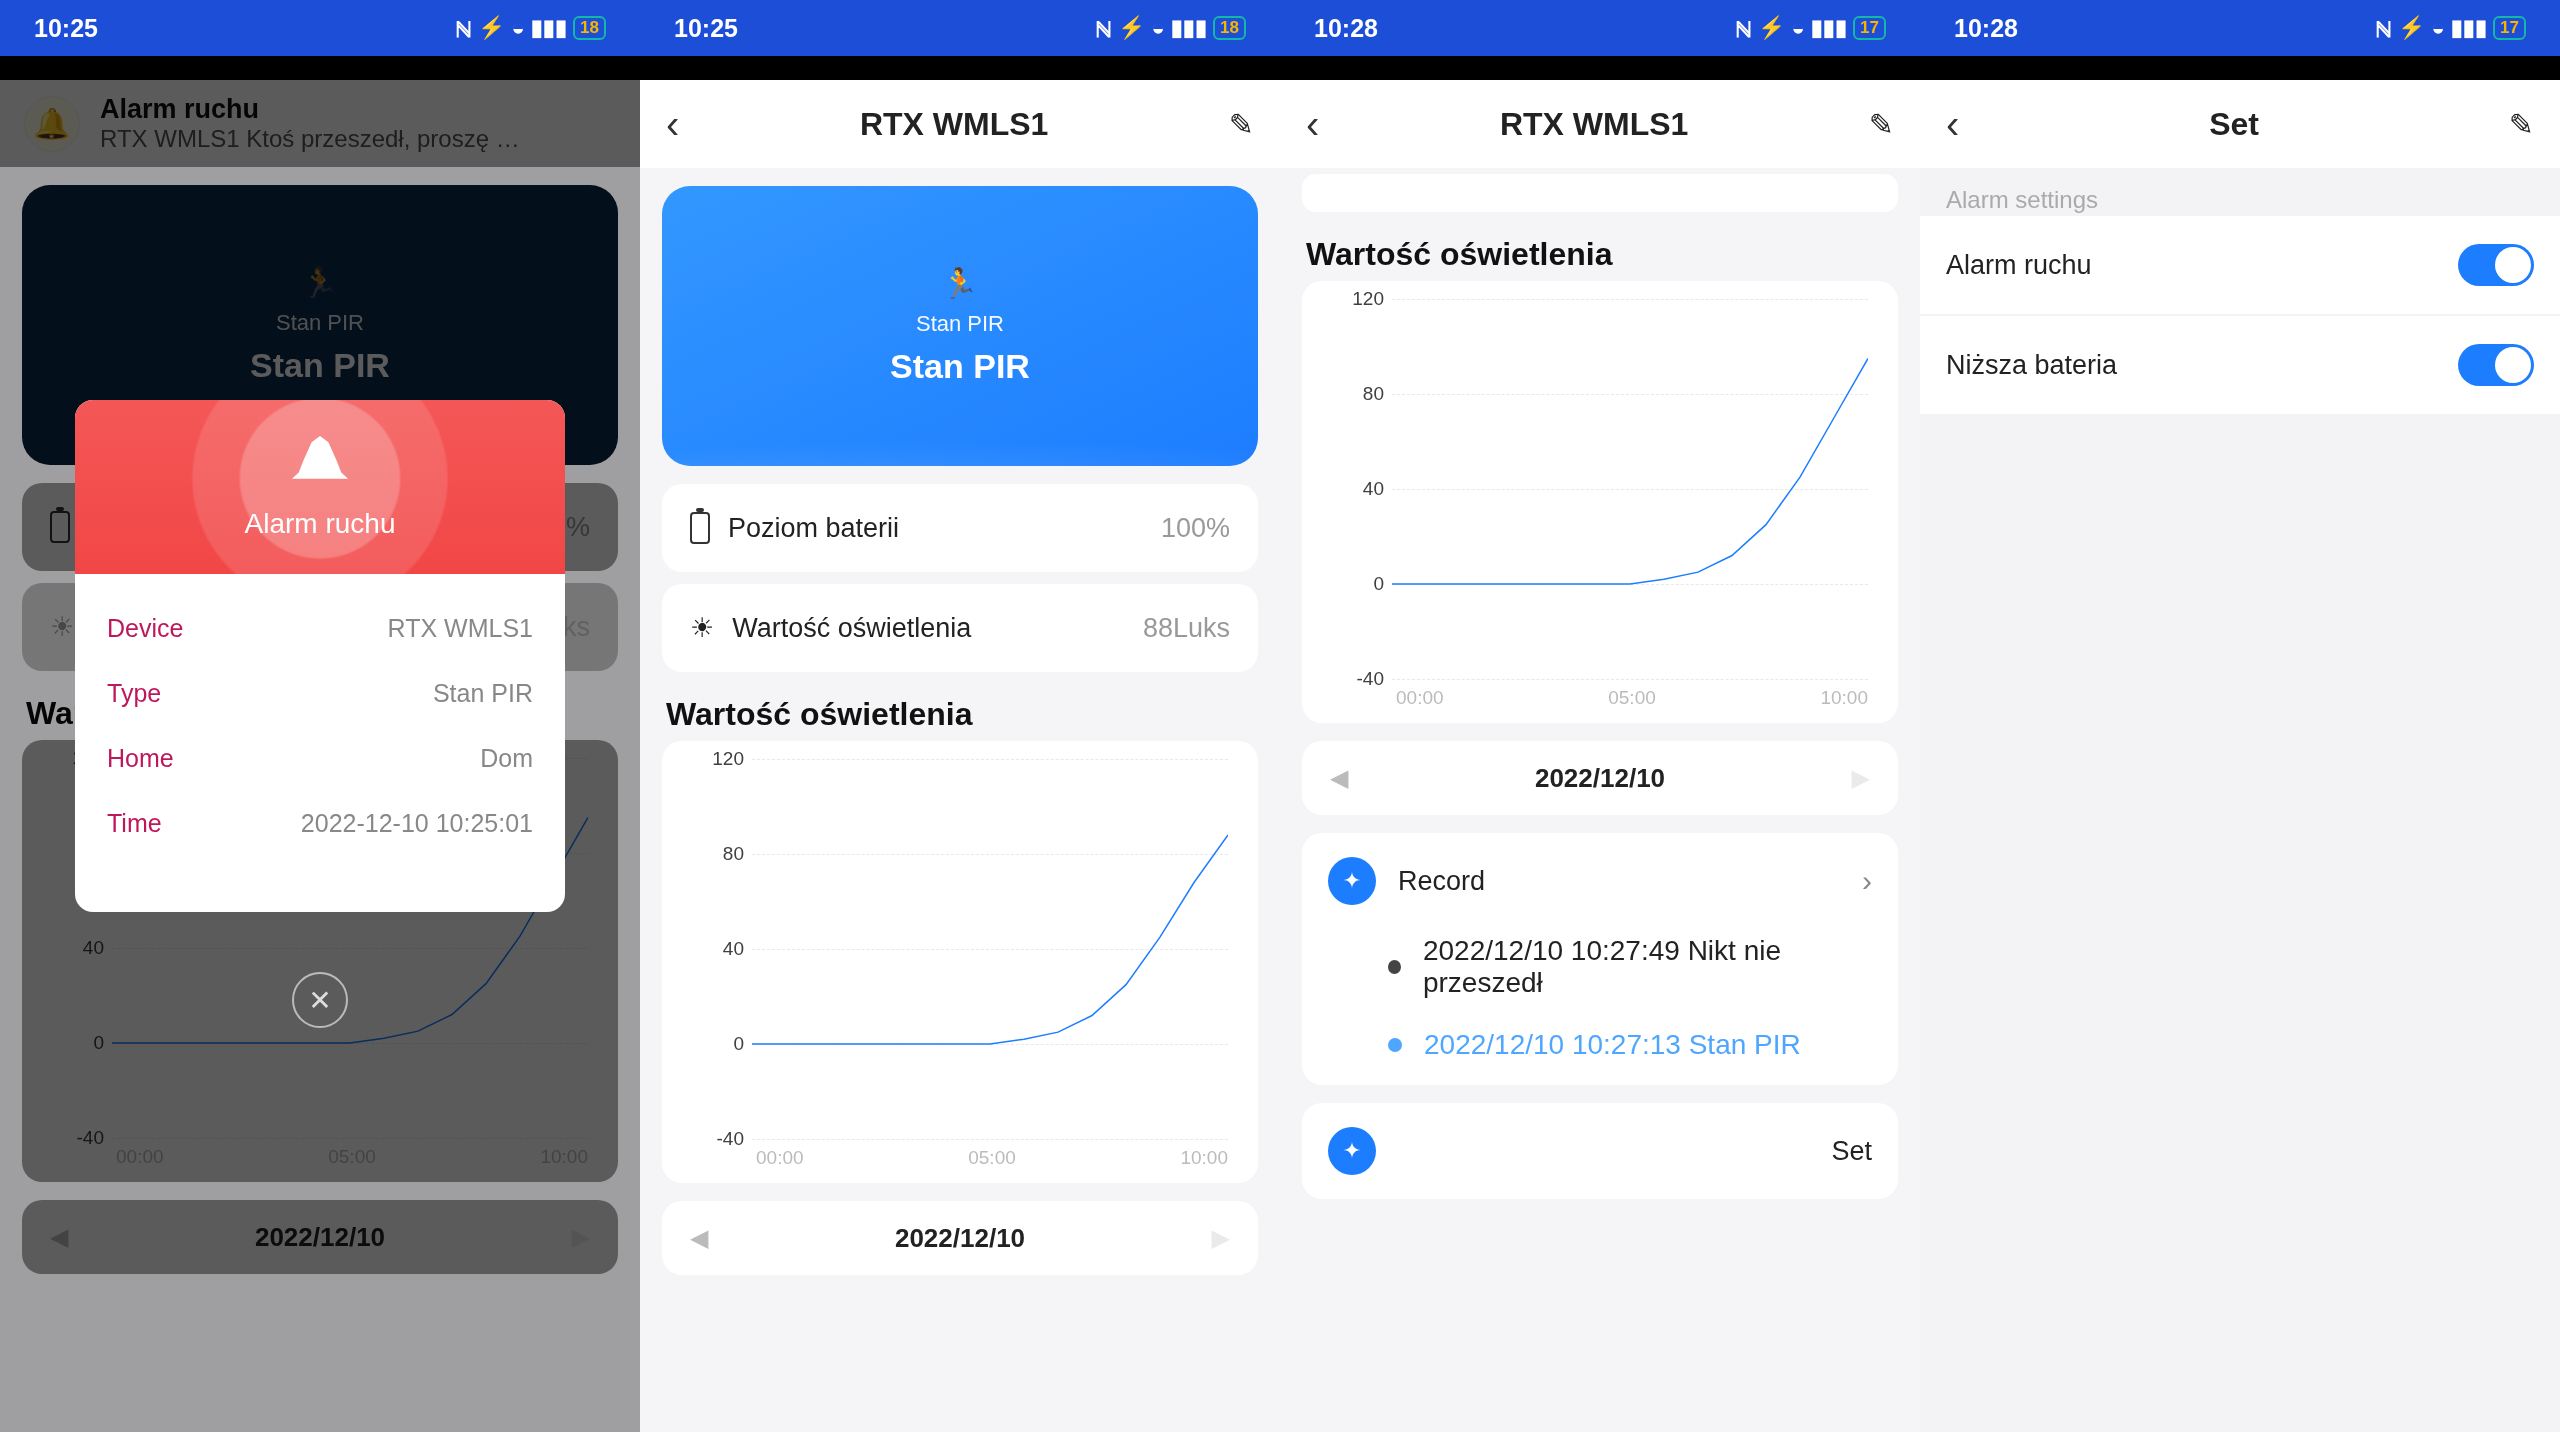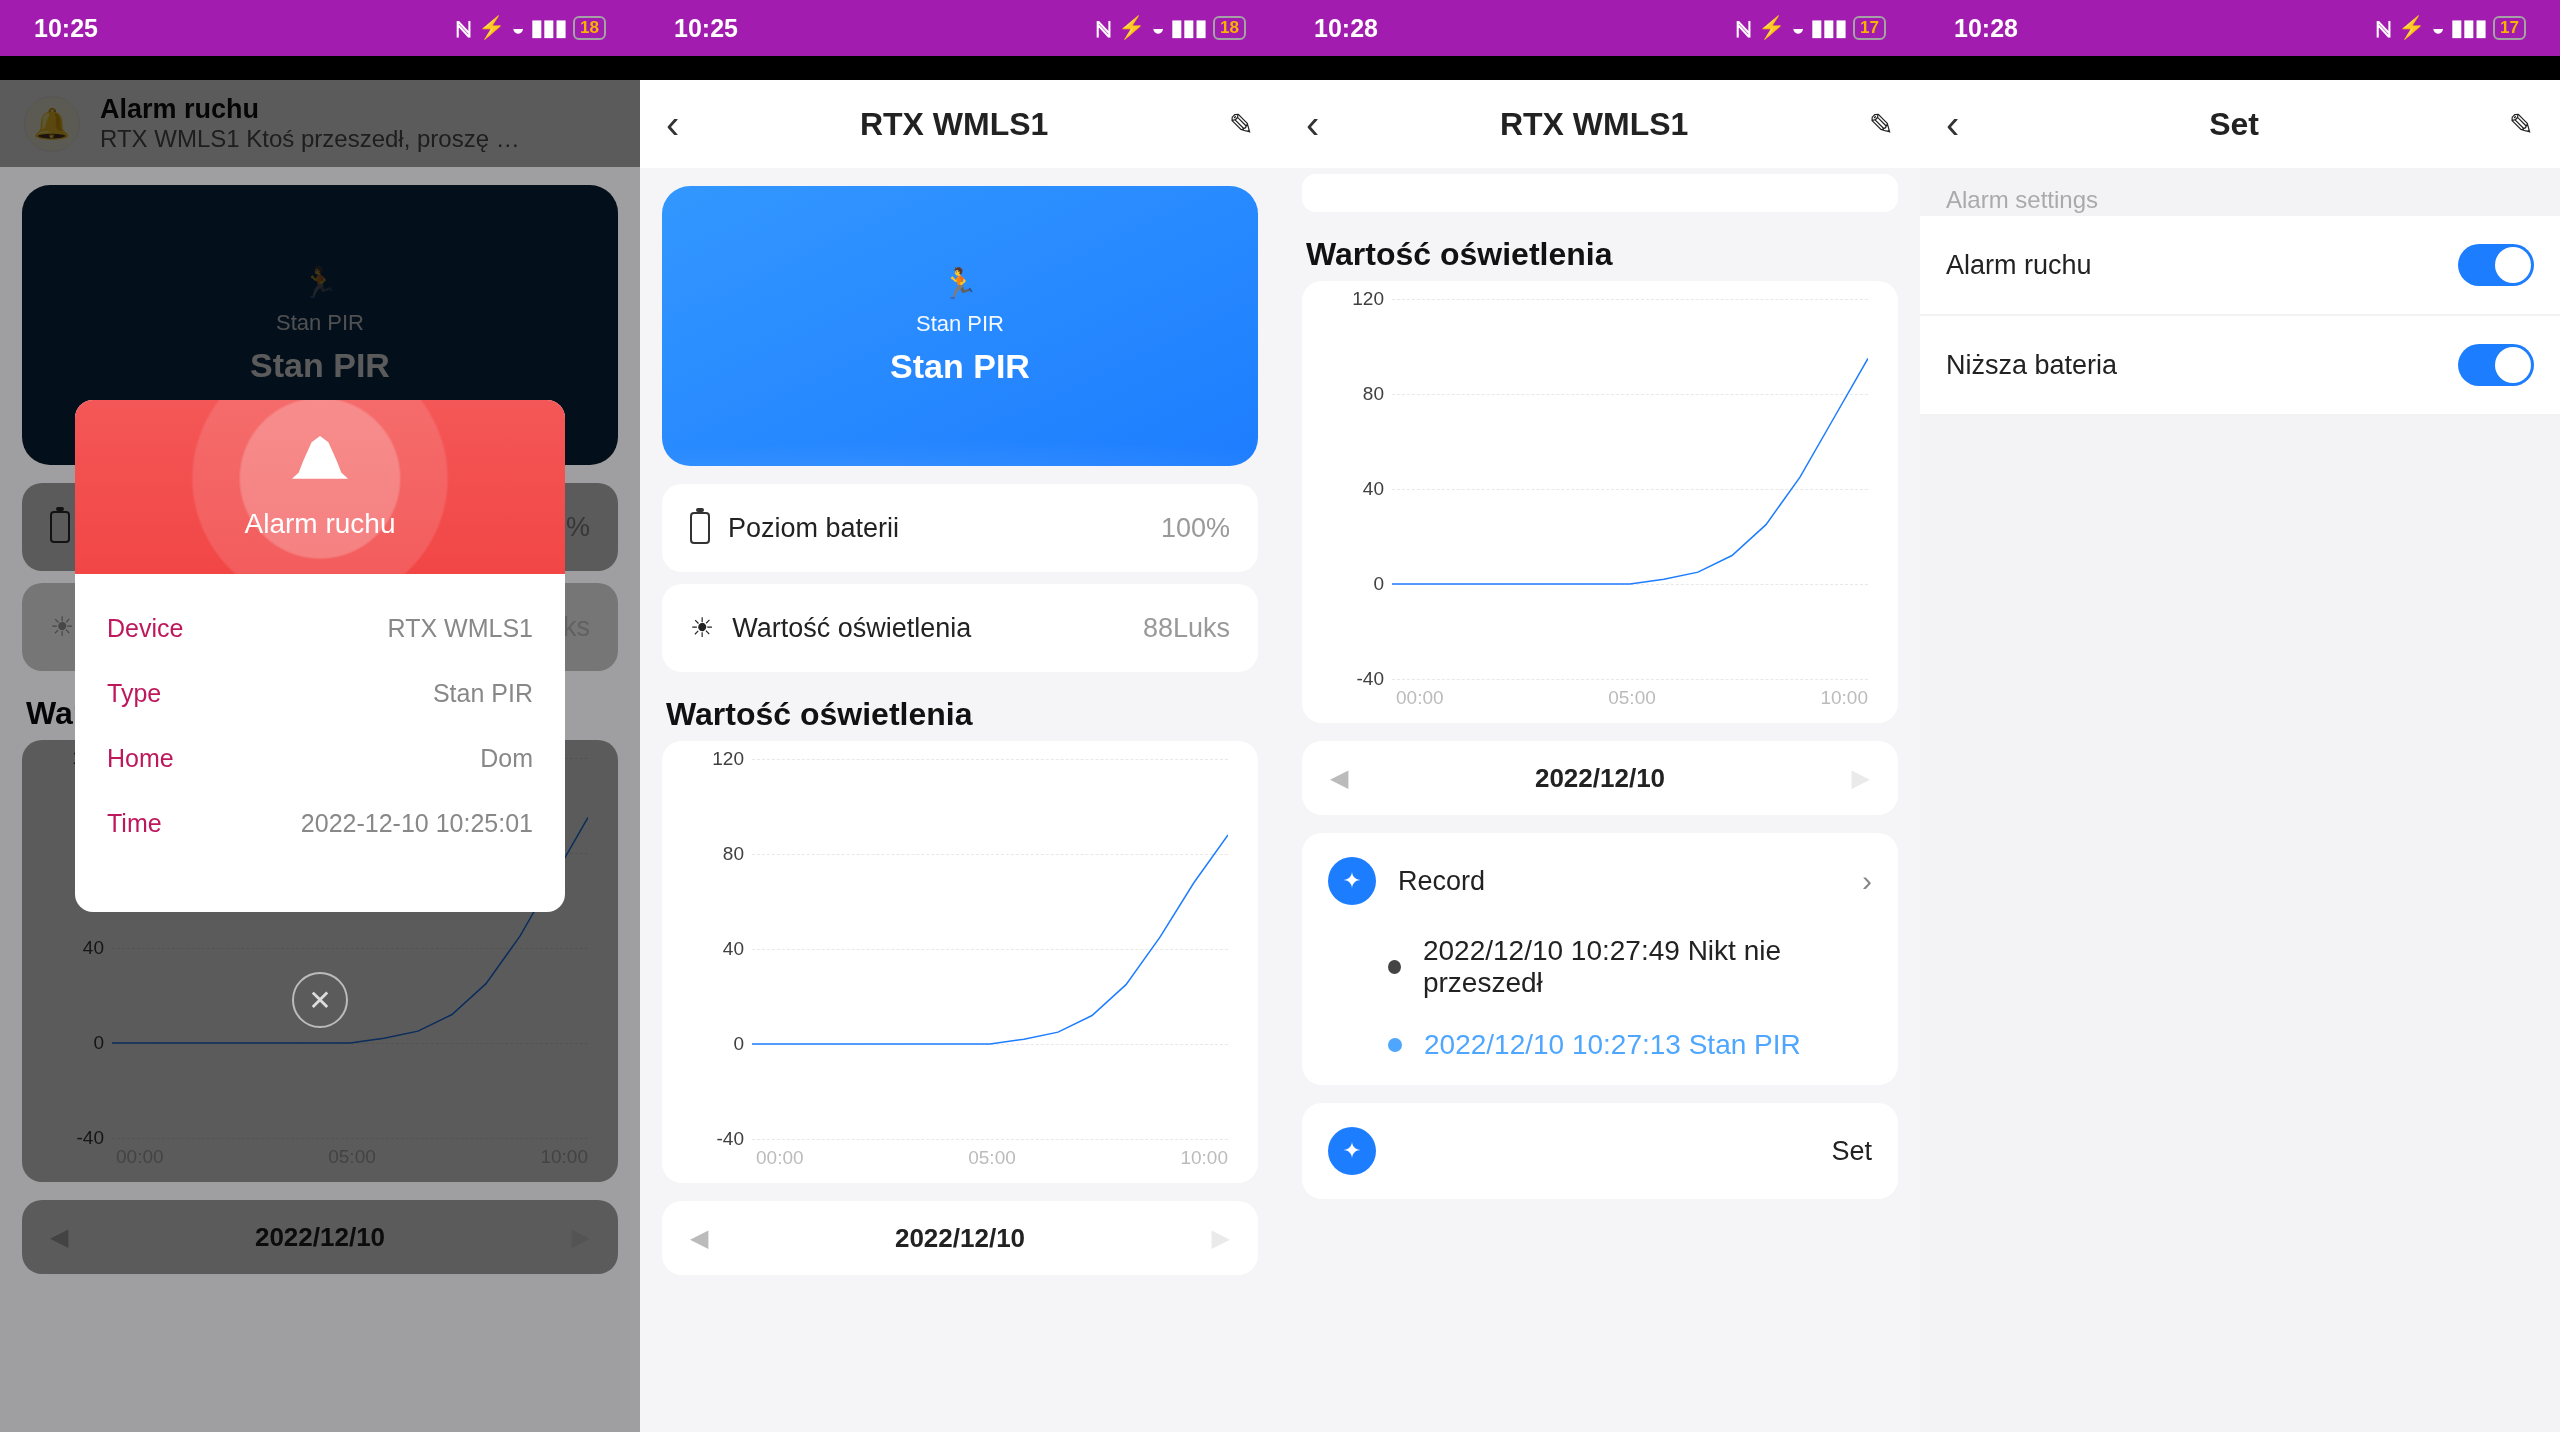--- a/index.html
+++ b/index.html
@@ -1,21 +1,21 @@
 <!DOCTYPE html>
 <html><head>
 <meta charset="utf-8">
 <style>
   * { margin:0; padding:0; box-sizing:border-box; font-family:-apple-system,Helvetica,Arial,sans-serif; }
   body { background:#000; width:2560px; height:1432px; display:flex; }
   .phone { width:640px; height:1432px; position:relative; background:#f5f5f7; overflow:hidden; }
   .black-top { height:80px; background:#000; }
-  .statusbar { height:56px; background:#a21caf; color:#fff; display:flex; align-items:center; padding:0 34px; justify-content:space-between; font-size:25px; font-weight:600; position:absolute; top:0; left:0; right:0; }
+  .statusbar { height:56px; background:#1d4ed8; color:#fff; display:flex; align-items:center; padding:0 34px; justify-content:space-between; font-size:25px; font-weight:600; position:absolute; top:0; left:0; right:0; }
   .status-icons { display:flex; align-items:center; gap:6px; font-size:22px; }
-  .batt-pill { border:2px solid #a3a3a3; color:#f7b500; border-radius:6px; padding:0 5px; font-size:17px; font-weight:700; }
+  .batt-pill { border:2px solid #14b8a6; color:#f7b500; border-radius:6px; padding:0 5px; font-size:17px; font-weight:700; }
   .s1-body { filter:brightness(.55); }
   .header { height:88px; background:#fff; display:flex; align-items:center; padding:0 26px; justify-content:space-between; }
   .back { font-size:40px; color:#333; cursor:pointer; }
   .title { font-size:32px; font-weight:700; color:#222; }
   .edit-icon { font-size:30px; color:#222; }
   .notif-banner { background:#fff; display:flex; align-items:center; padding:14px 24px; gap:20px;}
   .notif-circle { width:56px; height:56px; border-radius:50%; background:#fffbe8; display:flex; align-items:center; justify-content:center; font-size:30px; color:#f6b93b; border:1px solid #eee;}
   .notif-text .line1 { font-size:27px; font-weight:700; color:#111; }
   .notif-text .line2 { font-size:24px; color:#555; white-space:nowrap; overflow:hidden; text-overflow:ellipsis; max-width:430px;}
   .blue-card { margin:18px 22px; height:280px; background:linear-gradient(155deg,#3397ff,#1d7dff); border-radius:28px; color:#fff; display:flex; flex-direction:column; align-items:center; justify-content:center; gap:10px; position:relative; overflow:hidden;}

